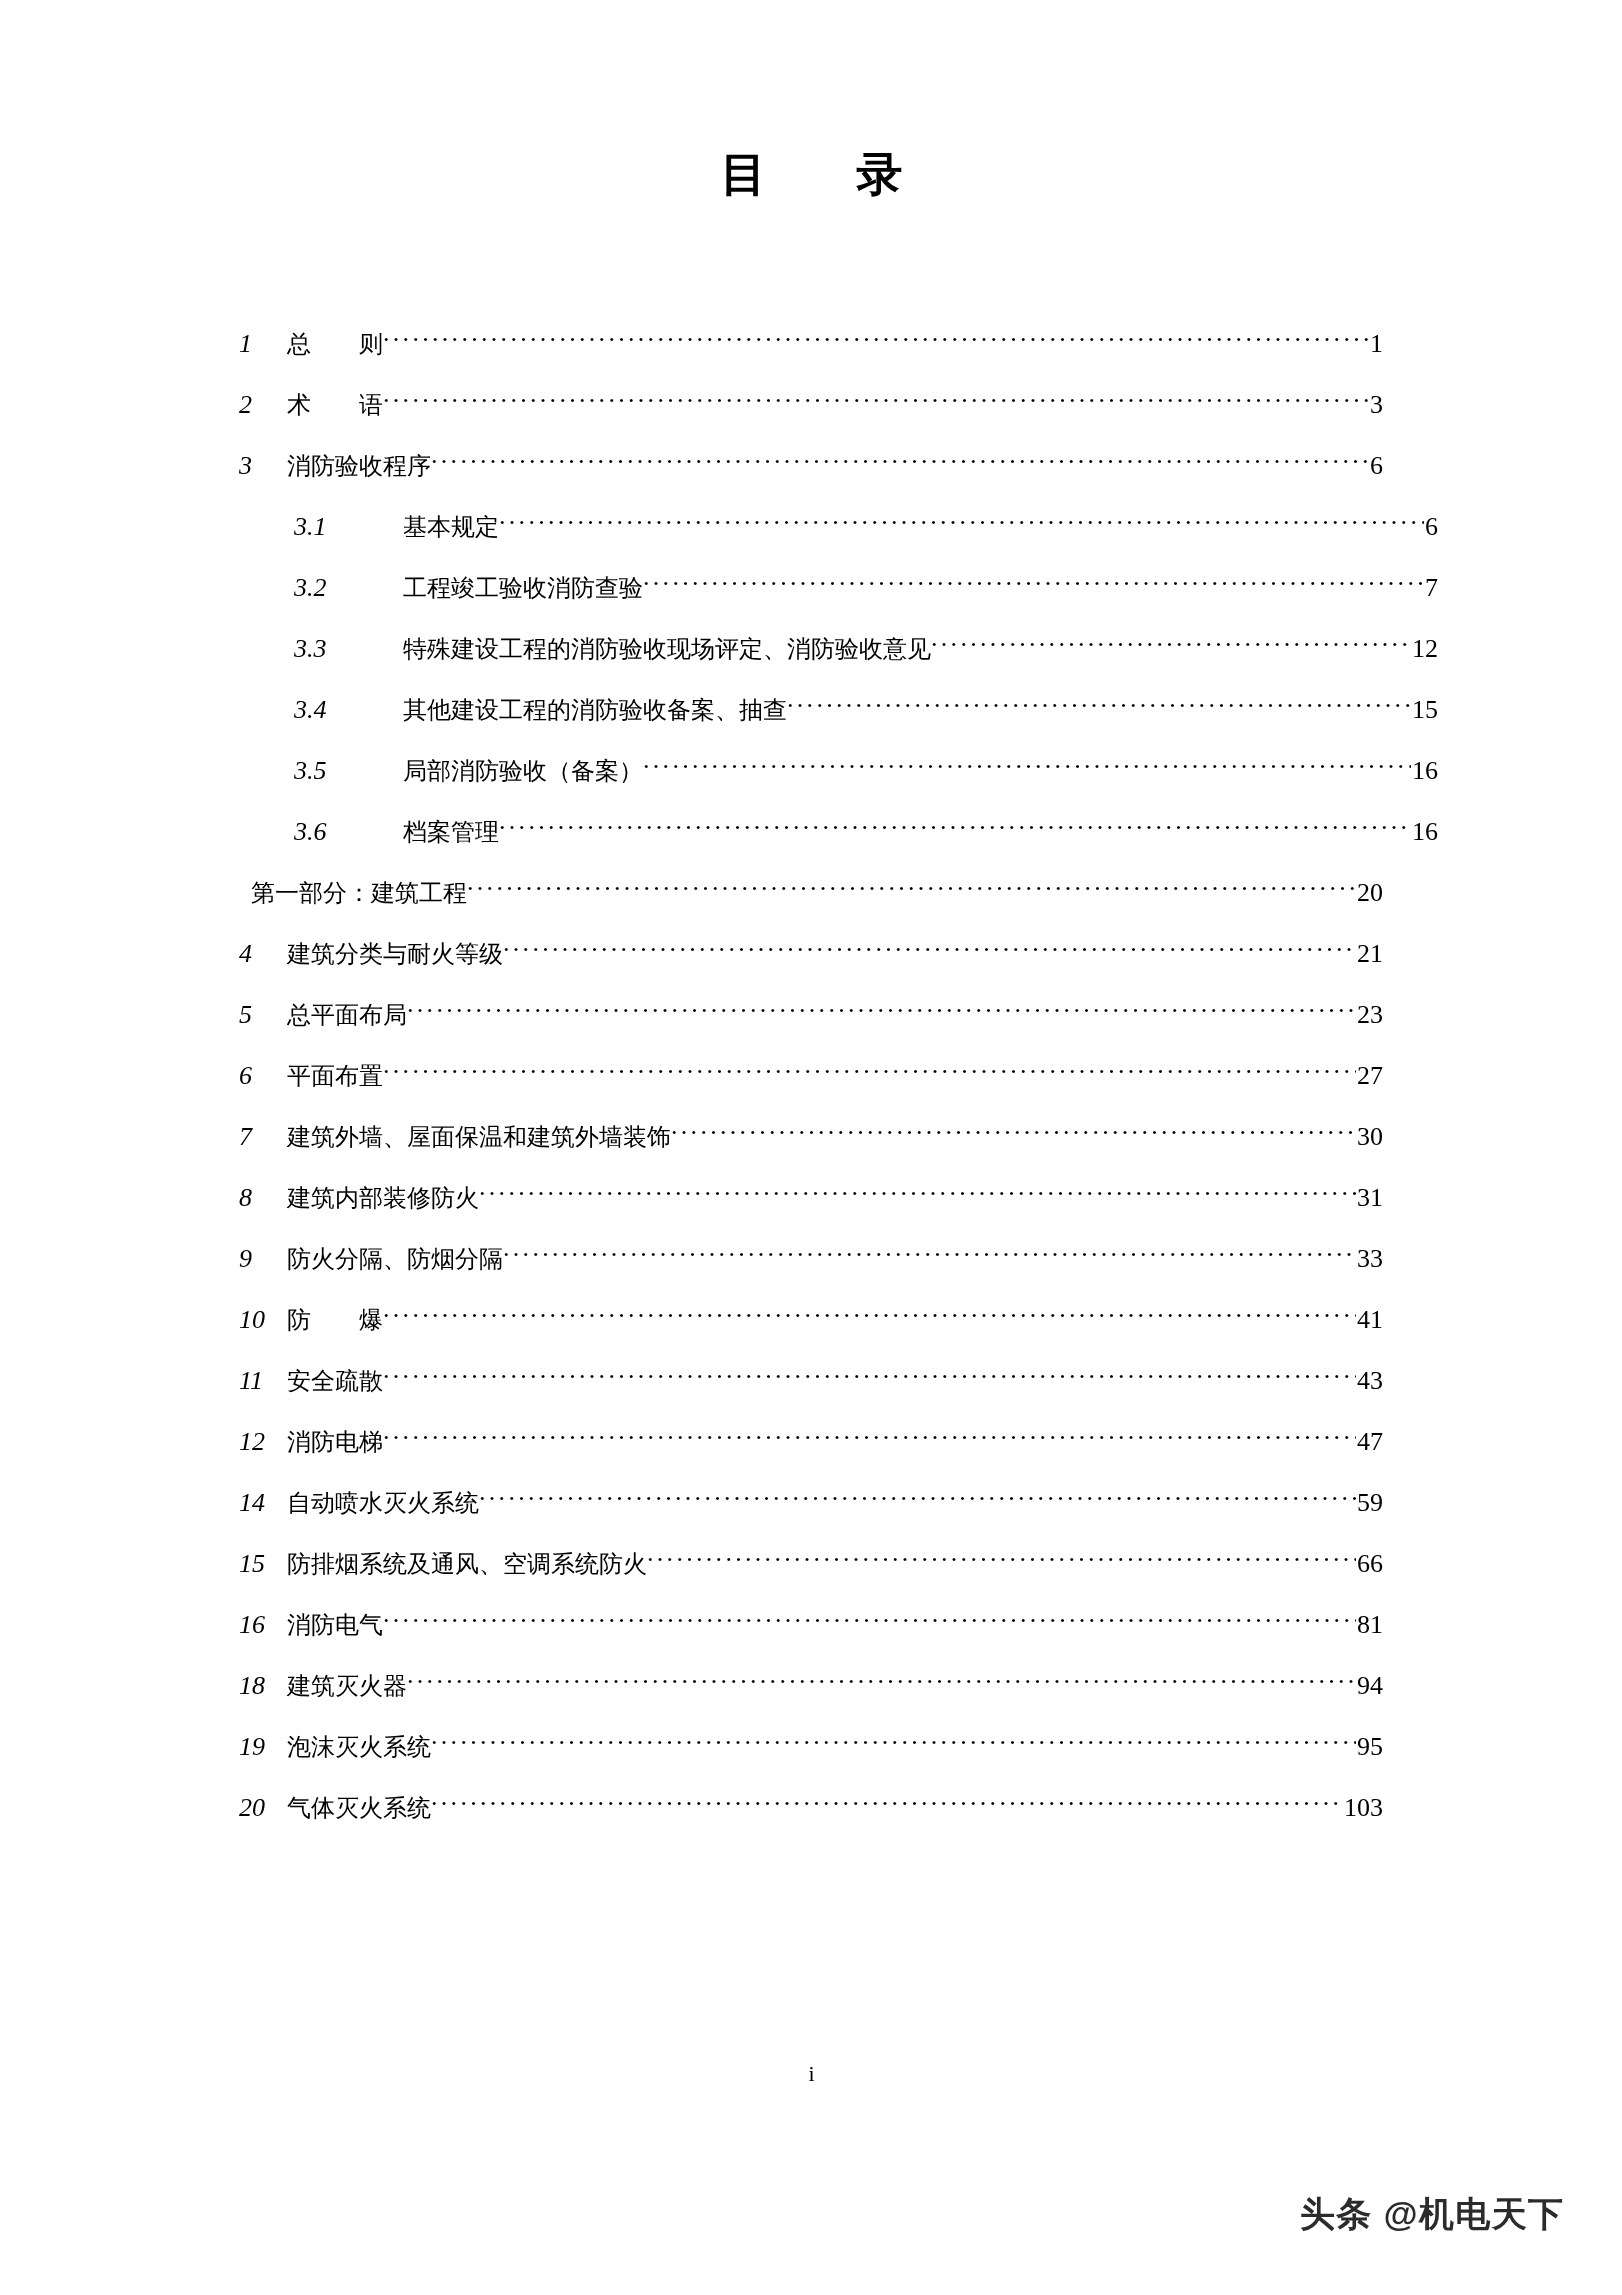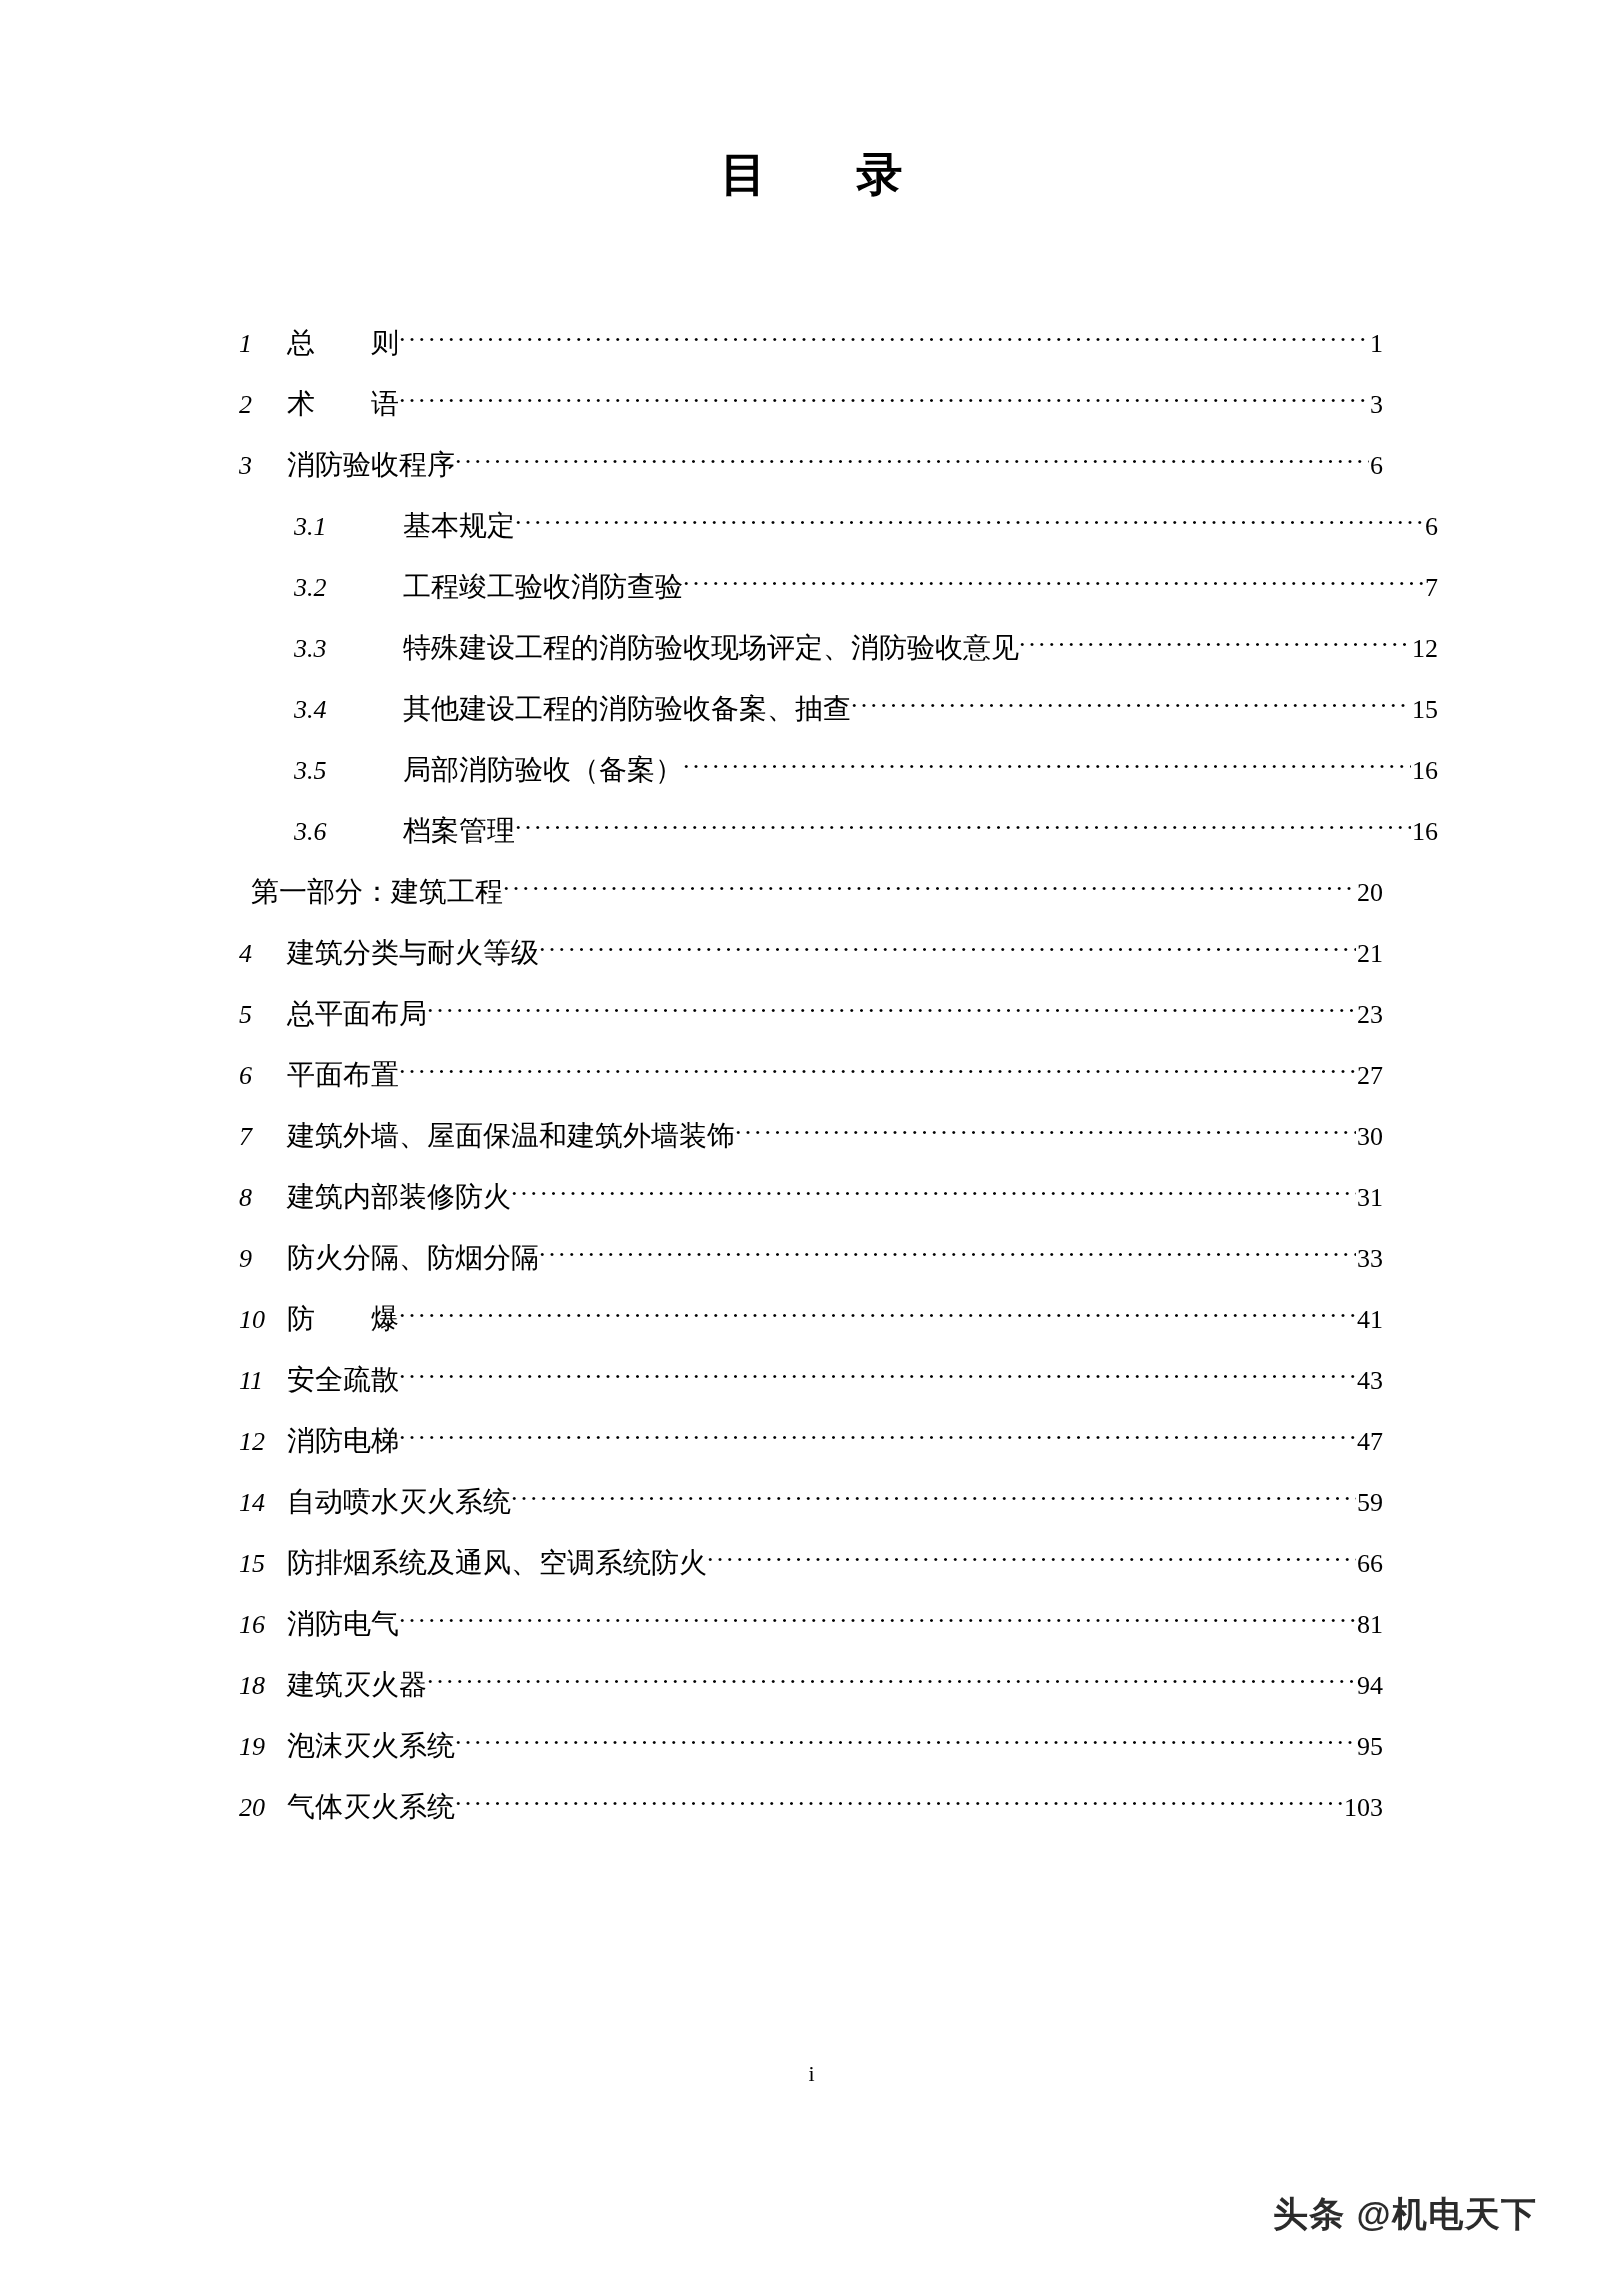--- a/index.html
+++ b/index.html
@@ -74,21 +74,21 @@
     width: 109px;
   }
 
   
   .banner .toc-label {
     margin-left: 12px;
   }
 
   .toc-label {
     font-family: "Liberation Sans", "DejaVu Sans", sans-serif;
-    font-size: 28px;
+    font-size: 24px;
     line-height: 1;
     flex: 0 0 auto;
     color: #000000;
   }
 
   .toc-dots {
     flex: 1 1 auto;
     overflow: hidden;
     min-width: 0;
     position: relative;
@@ -126,21 +126,21 @@
     text-align: center;
     font-family: "Liberation Serif", "DejaVu Serif", serif;
     font-size: 22px;
     color: #000000;
   }
 
   
   .watermark {
     position: absolute;
     top: 2191px;
-    left: 1273px;
+    left: 1300px;
     font-family: "Liberation Sans", "DejaVu Sans", sans-serif;
     font-size: 35px;
     font-weight: bold;
     color: #1a1a1a;
     letter-spacing: 1.3px;
     white-space: nowrap;
     opacity: 0.92;
   }
 </style>
 </head>

